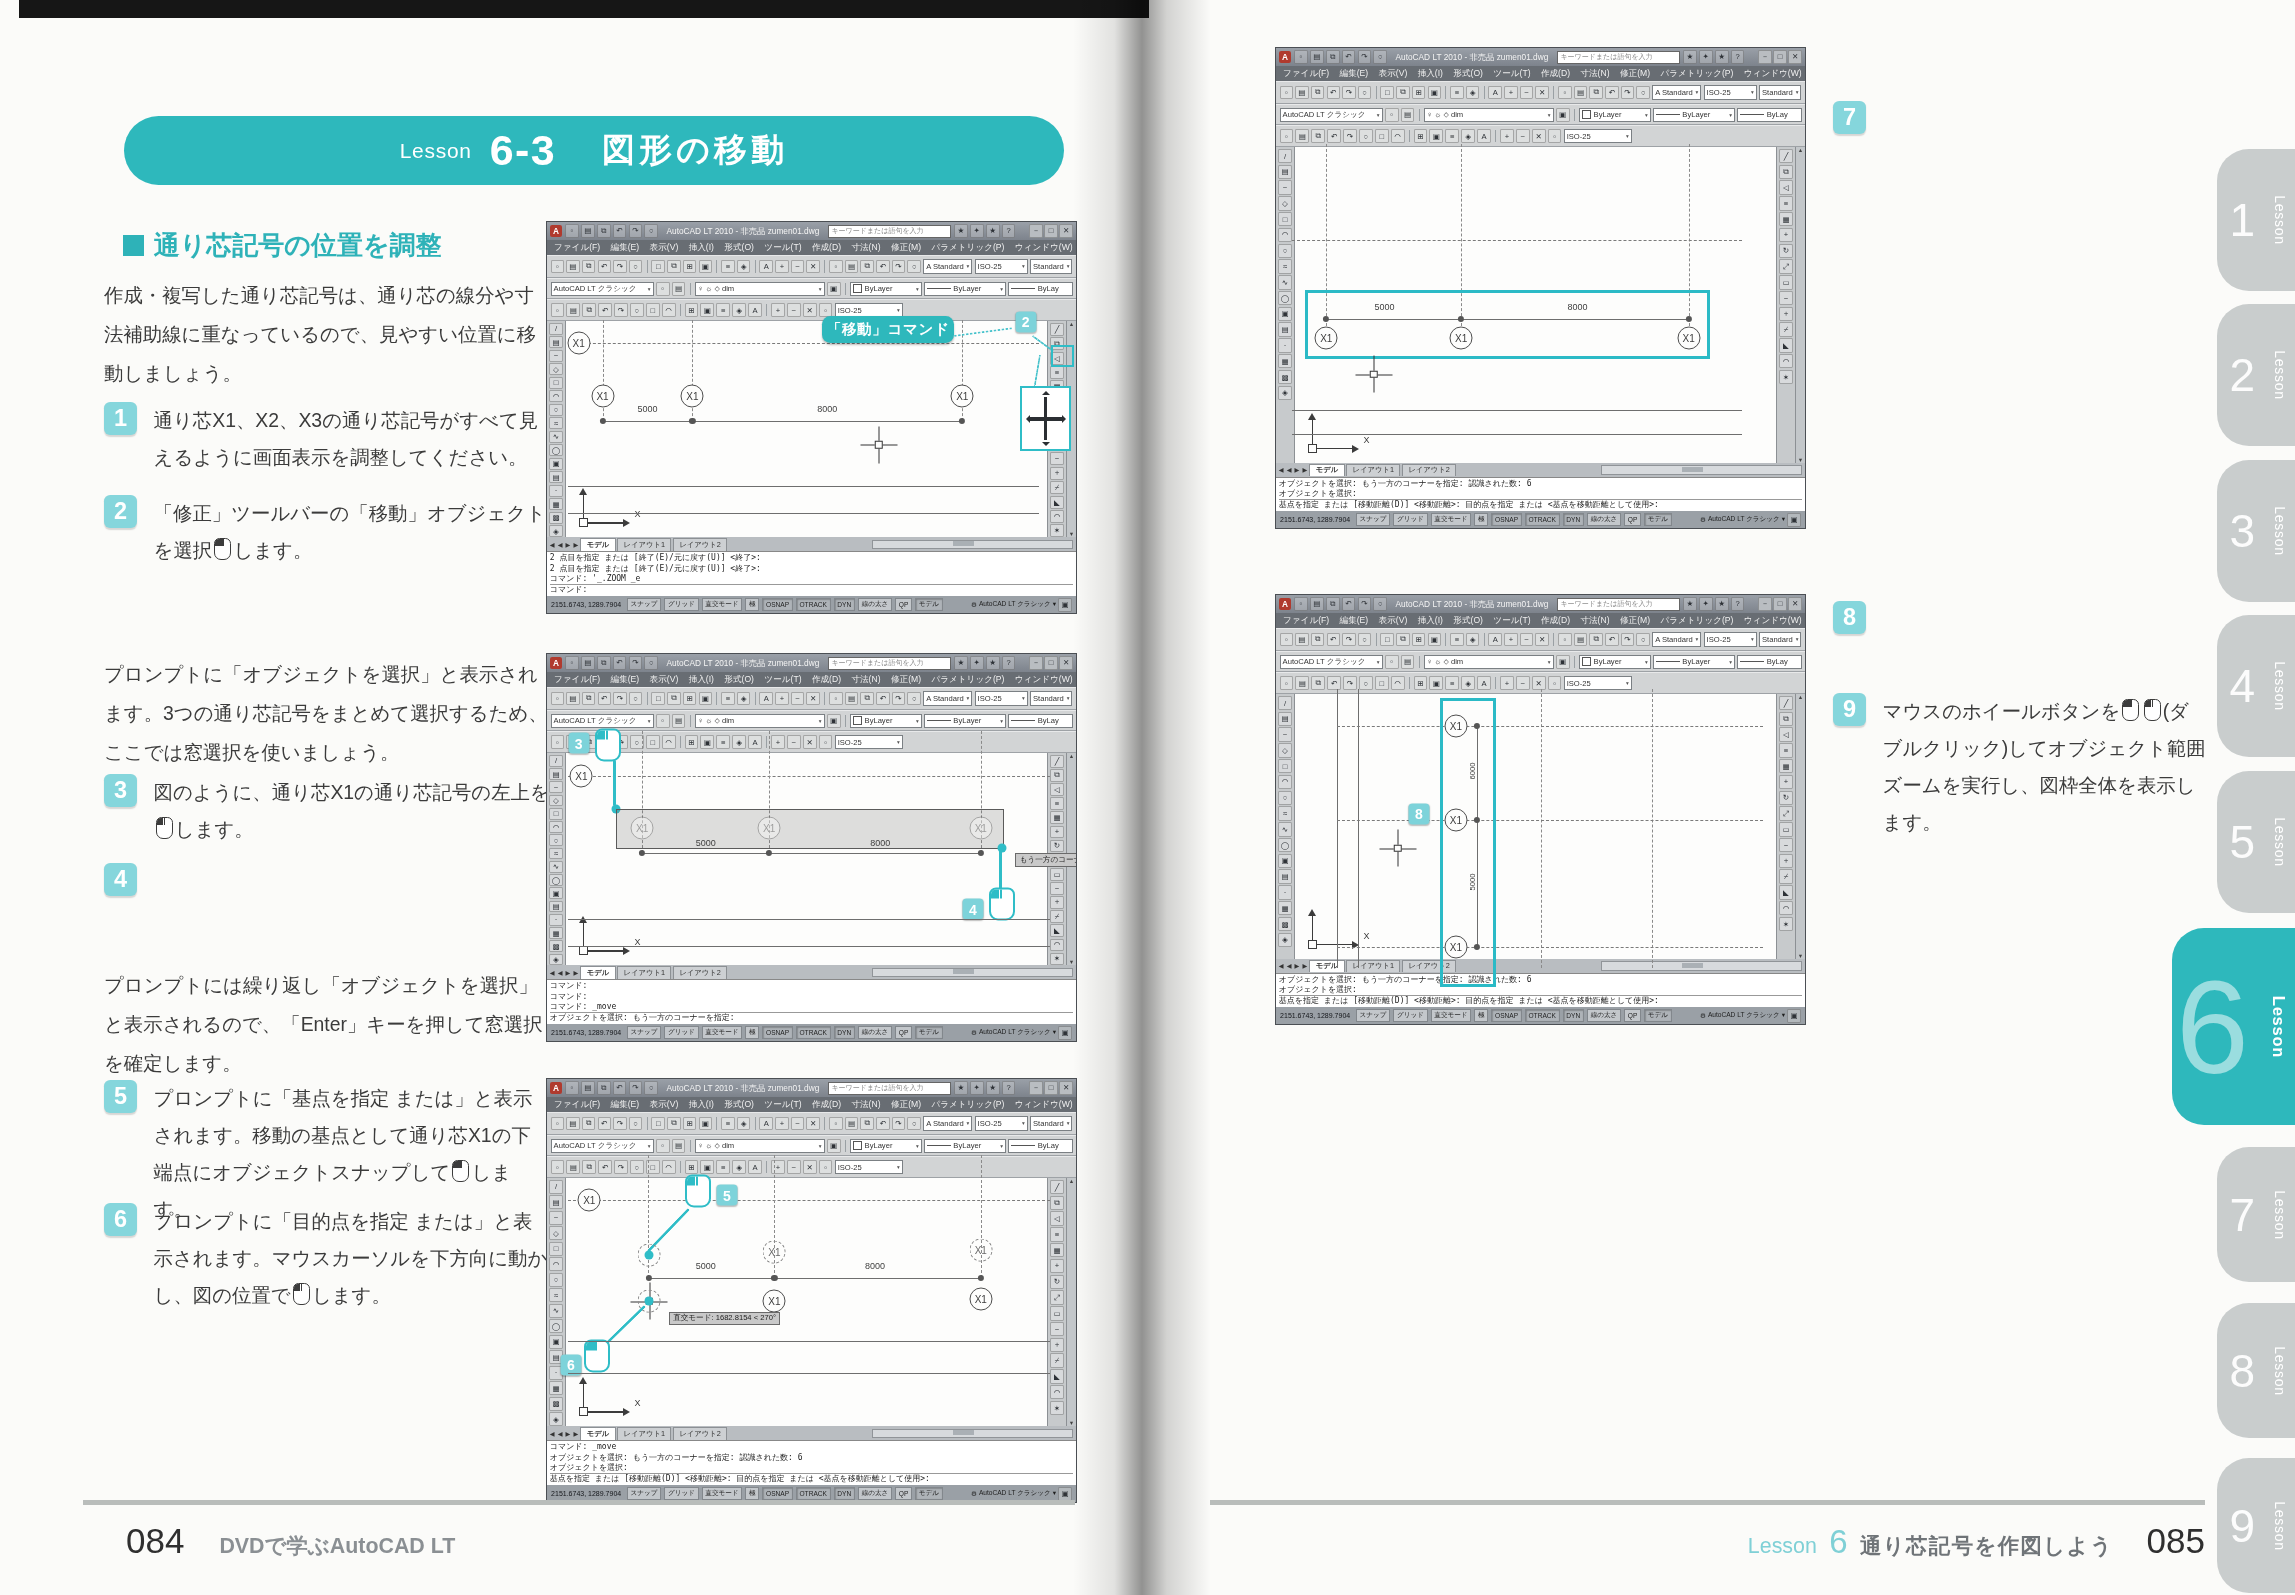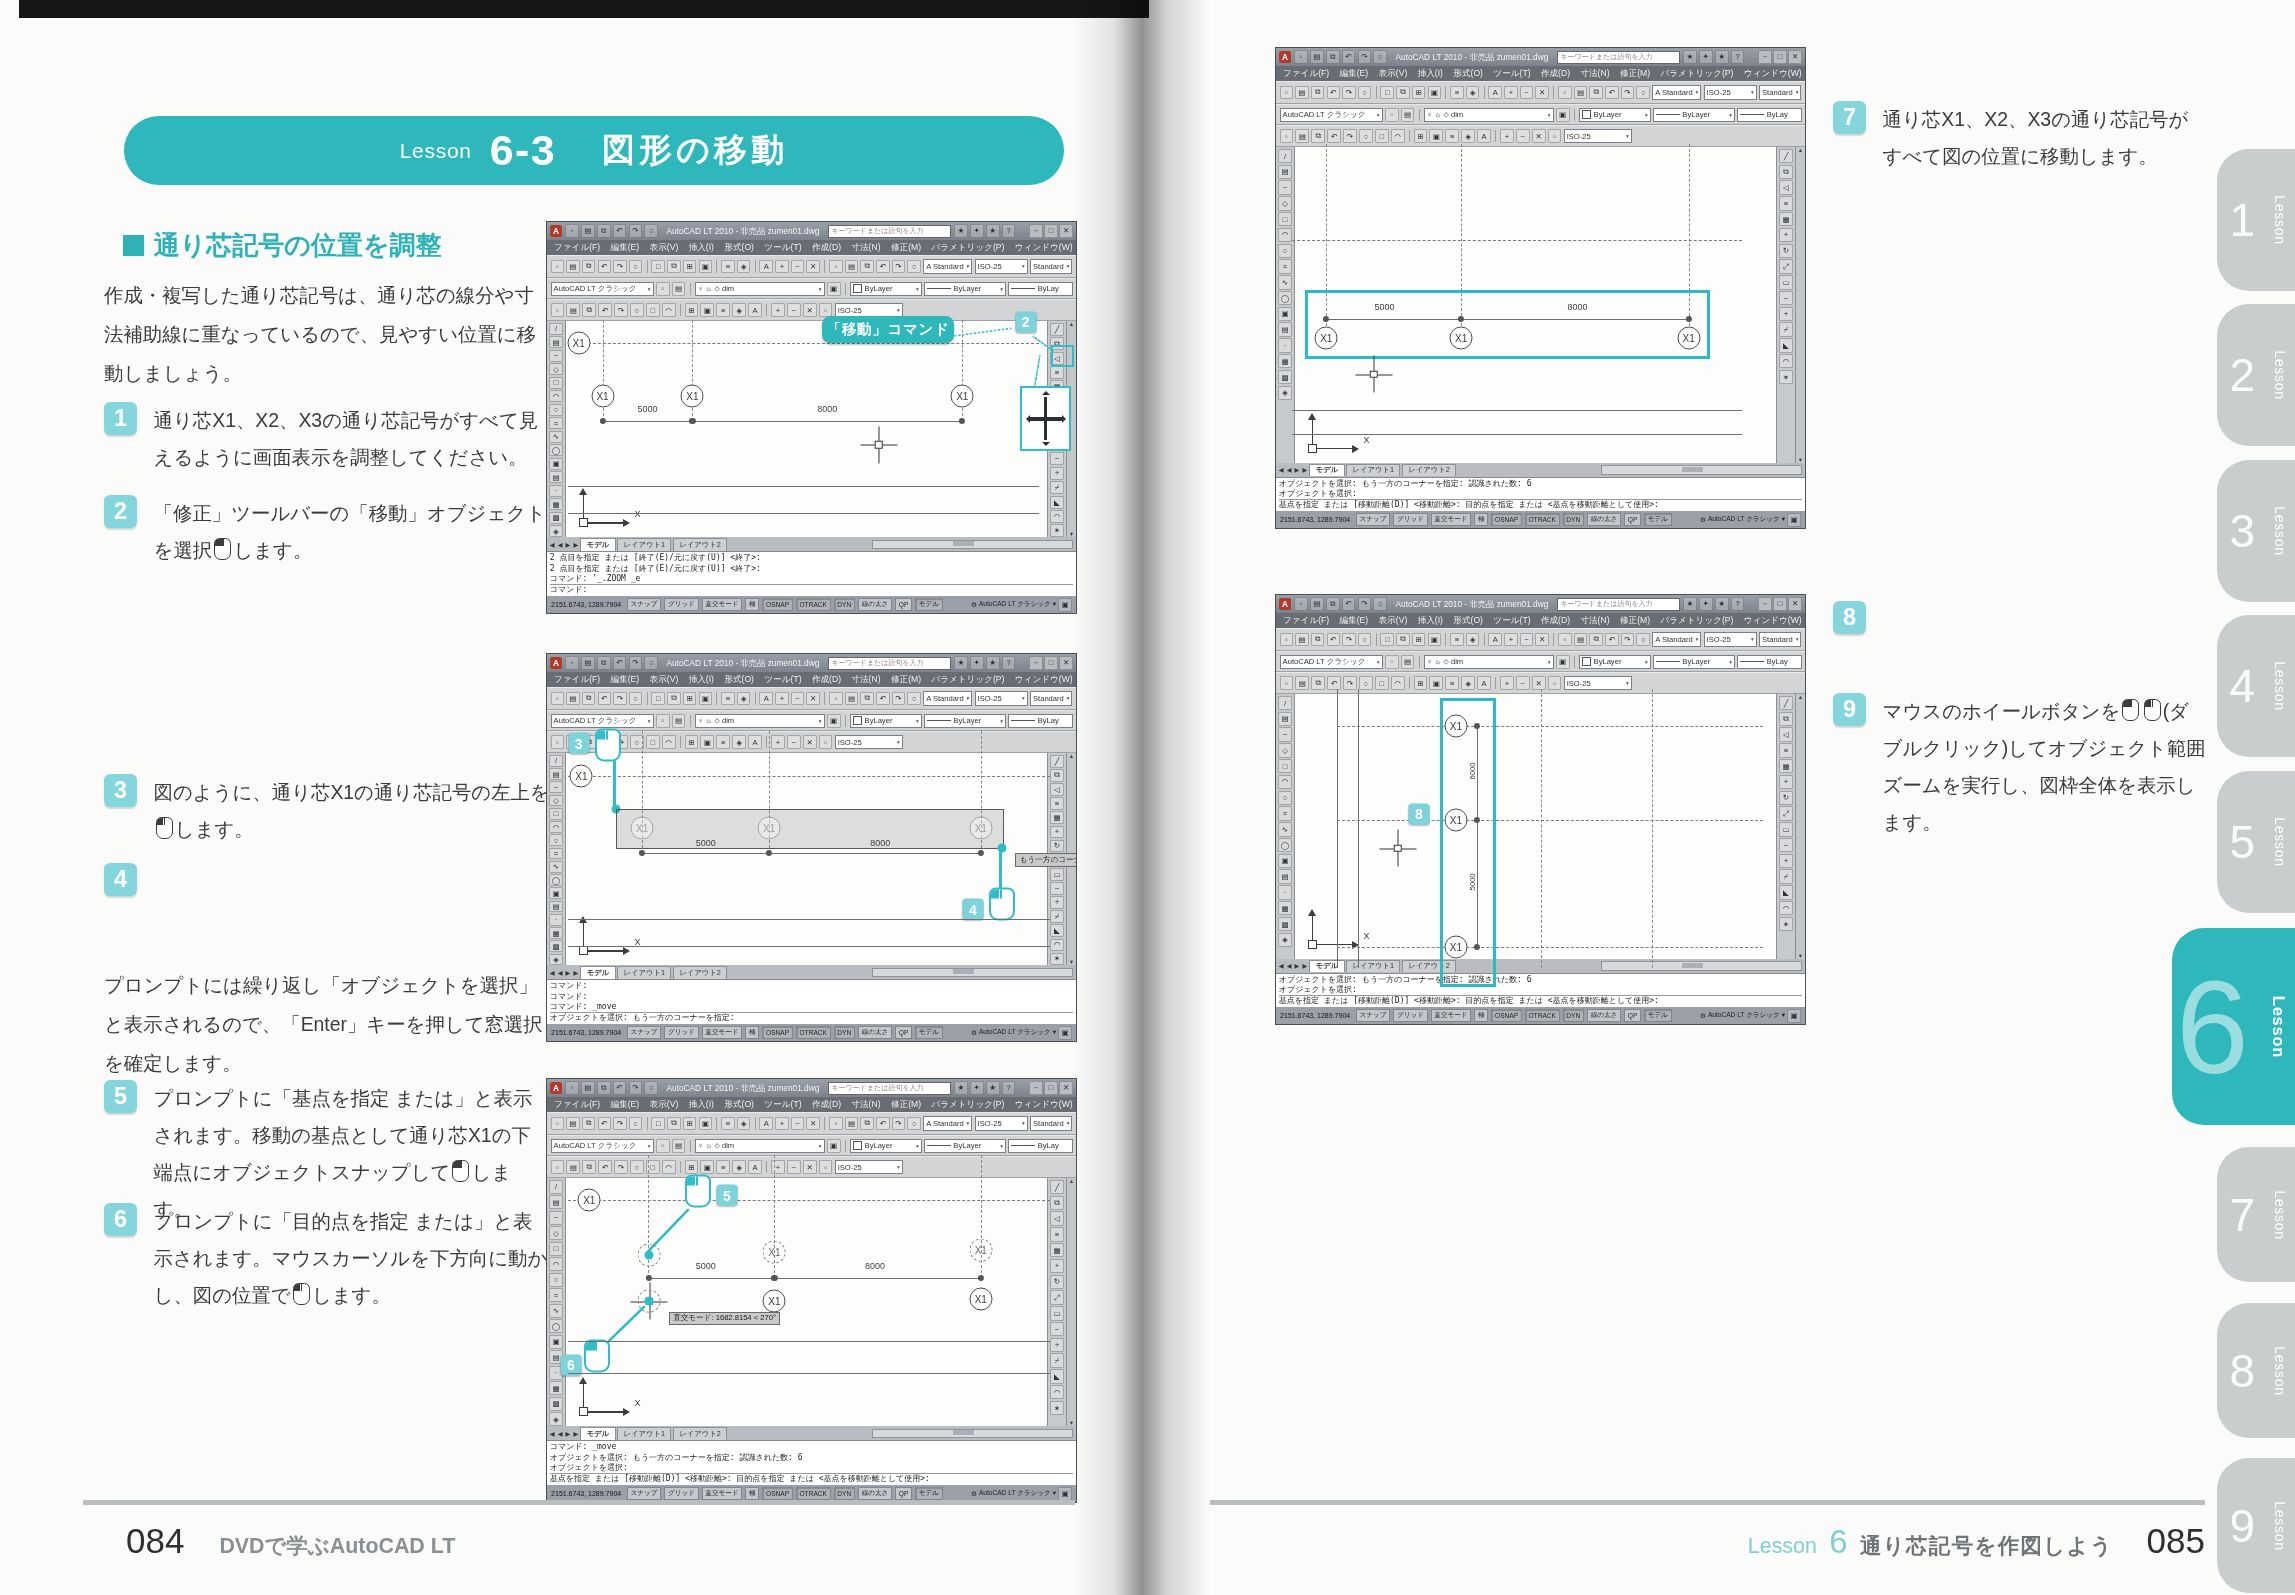--- a/index.html
+++ b/index.html
@@ -161,20 +161,21 @@
   <div class="abs step" style="left:104px;top:402px;width:446px;">
     <div class="badge-lg">1</div>
     <div class="step-text"><span>通り芯X1、X2、X3の通り芯記号がすべて見えるように画面表示を調整してください。</span></div>
   </div>
 
   <div class="abs step" style="left:104px;top:495px;width:446px;">
     <div class="badge-lg">2</div>
     <div class="step-text"><span>「修正」ツールバーの「移動」オブジェクトを選択</span><span class="mi"></span><span>します。</span></div>
   </div>
 
+  <div id="midpara" class="abs para">プロンプトに「オブジェクトを選択」と表示されます。3つの通り芯記号をまとめて選択するため、ここでは窓選択を使いましょう。</div>
 
   <div class="abs step" style="left:104px;top:774px;width:446px;">
     <div class="badge-lg">3</div>
     <div class="step-text"><span>図のように、通り芯X1の通り芯記号の左上を</span><span class="mi"></span><span>します。</span></div>
   </div>
 
   <div class="abs step" style="left:104px;top:863px;width:446px;">
     <div class="badge-lg">4</div>
   </div>
 
@@ -1423,21 +1424,20 @@
         <div class="xhair" style="left: 23%; top: 59%;">
           <div class="h"></div>
           <div class="v"></div>
           <div class="c"></div>
         </div>
       </div>
     </div>
 
   <div class="abs step" style="left:1833px;top:101px;width:373px;">
     <div class="badge-lg">7</div>
-    <div class="step-text"><span>通り芯X1、X2、X3の通り芯記号がすべて図の位置に移動します。</span></div>
   </div>
 
   <div class="abs step" style="left:1833px;top:601px;width:373px;">
     <div class="badge-lg">8</div>
   </div>
 
   <div class="abs step" style="left:1833px;top:693px;width:373px;">
     <div class="badge-lg">9</div>
     <div class="step-text"><span>マウスのホイールボタンを</span><span class="mi"></span><span class="mi"></span><span>(ダブルクリック)してオブジェクト範囲ズームを実行し、図枠全体を表示します。</span></div>
   </div>

